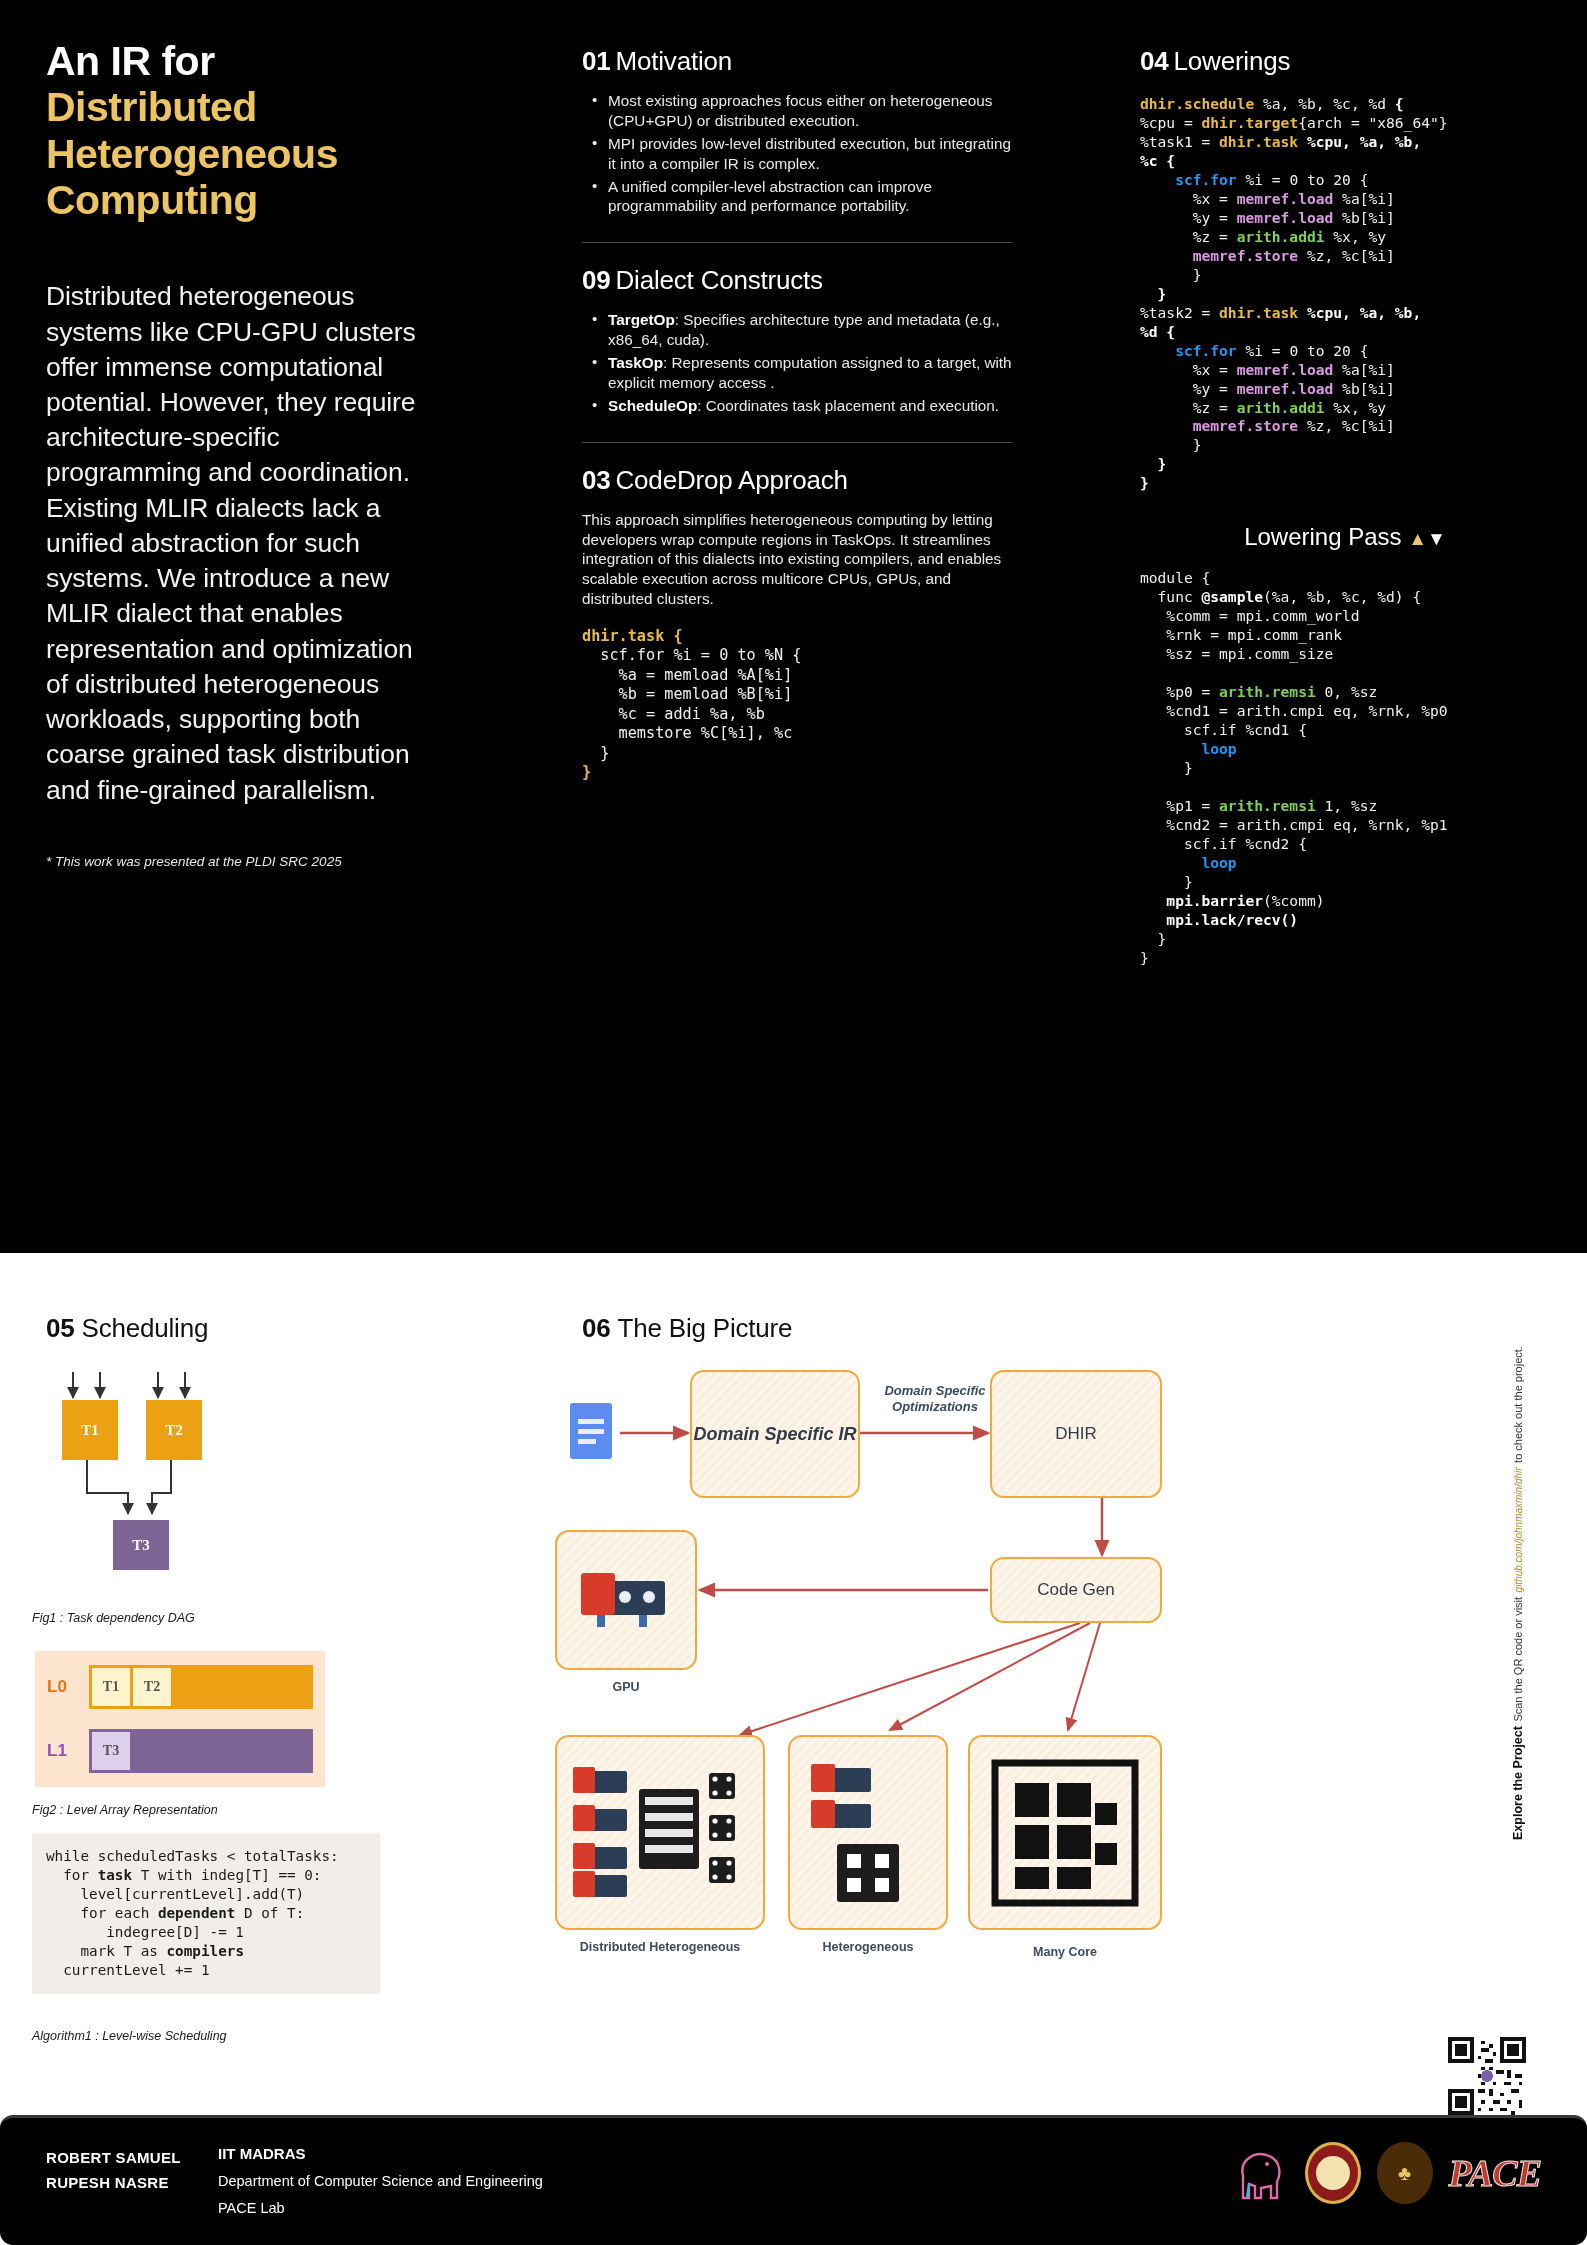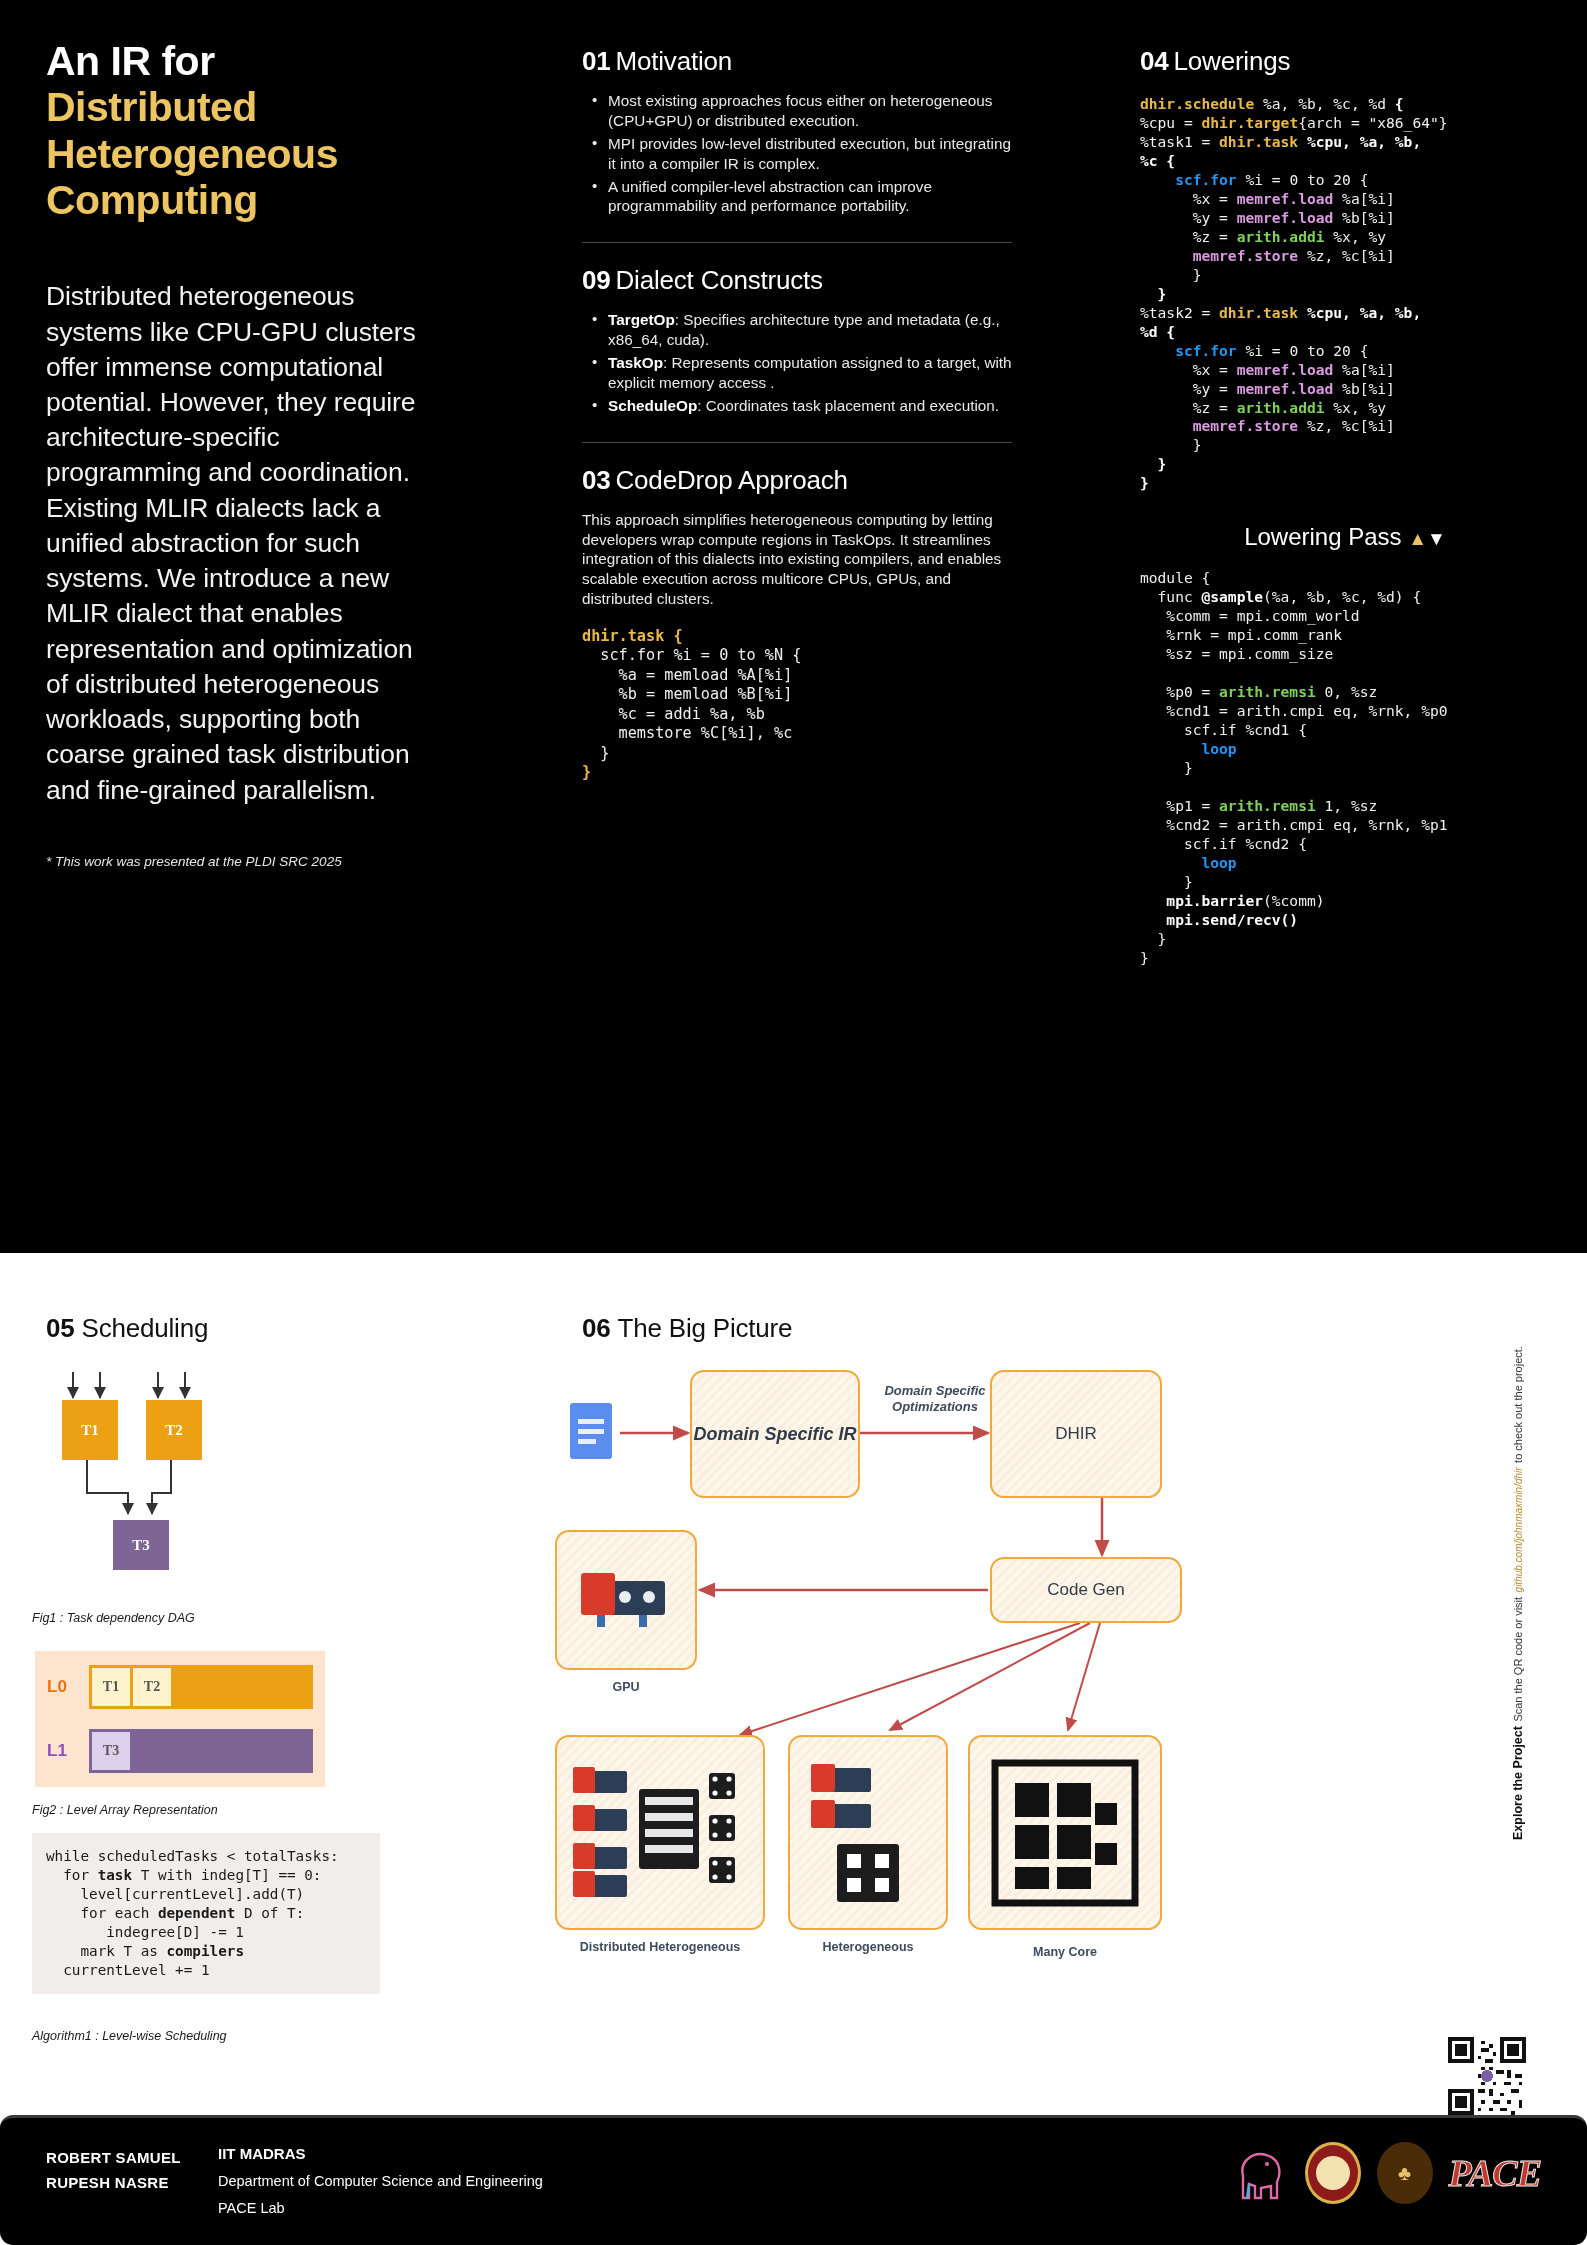--- a/index.html
+++ b/index.html
@@ -335,21 +335,21 @@
      scf.if %cnd1 {
        <span class="k-blue">loop</span>
      }
 
    %p1 = <span class="k-green">arith.remsi</span> 1, %sz
    %cnd2 = arith.cmpi eq, %rnk, %p1
      scf.if %cnd2 {
        <span class="k-blue">loop</span>
      }
    <span class="k-bold">mpi.barrier</span>(%comm)
-   <span class="k-bold">mpi.send/recv()</span>
+   <span class="k-bold">mpi.lack/recv()</span>
   }
 }</pre>
   </div>
 </div>
 
 <div class="bottom-area">
 
   <div style="position:absolute; left:46px; top:60px;">
     <div class="sec-head-dark">
       <b>05</b><span>Scheduling</span>
@@ -435,21 +435,21 @@
 
   <div style="position:absolute; left:10px; top:58px; width:42px; height:56px; background:#5b8def; border-radius:3px;">
     <div style="position:absolute;left:8px;top:16px;width:26px;height:5px;background:#e8eefc;"></div>
     <div style="position:absolute;left:8px;top:26px;width:26px;height:5px;background:#e8eefc;"></div>
     <div style="position:absolute;left:8px;top:36px;width:18px;height:5px;background:#e8eefc;"></div>
   </div>
 
   <div class="bp-node italic" style="left:130px; top:25px; width:170px; height:128px;">Domain Specific IR</div>
   <div class="edge-label" style="left:315px; top:38px; width:120px;">Domain Specific<br>Optimizations</div>
   <div class="bp-node" style="left:430px; top:25px; width:172px; height:128px;">DHIR</div>
-  <div class="bp-node" style="left:430px; top:212px; width:192px; height:66px;text-align:right;">Code Gen</div>
+  <div class="bp-node" style="left:430px; top:212px; width:172px; height:66px;text-align:right;">Code Gen</div>
 
   <div class="bp-node" style="left:-5px; top:185px; width:142px; height:140px;">
     <svg width="90" height="62" viewBox="0 0 90 62">
       <rect x="6" y="12" width="78" height="34" rx="3" fill="#2c3e55"></rect>
       <rect x="0" y="4" width="34" height="42" rx="3" fill="#d93b2b"></rect>
       <rect x="16" y="46" width="8" height="12" fill="#3b6ea8"></rect>
       <rect x="58" y="46" width="8" height="12" fill="#3b6ea8"></rect>
       <circle cx="44" cy="28" r="6" fill="#e9eef5"></circle>
       <circle cx="68" cy="28" r="6" fill="#e9eef5"></circle>
     </svg>

